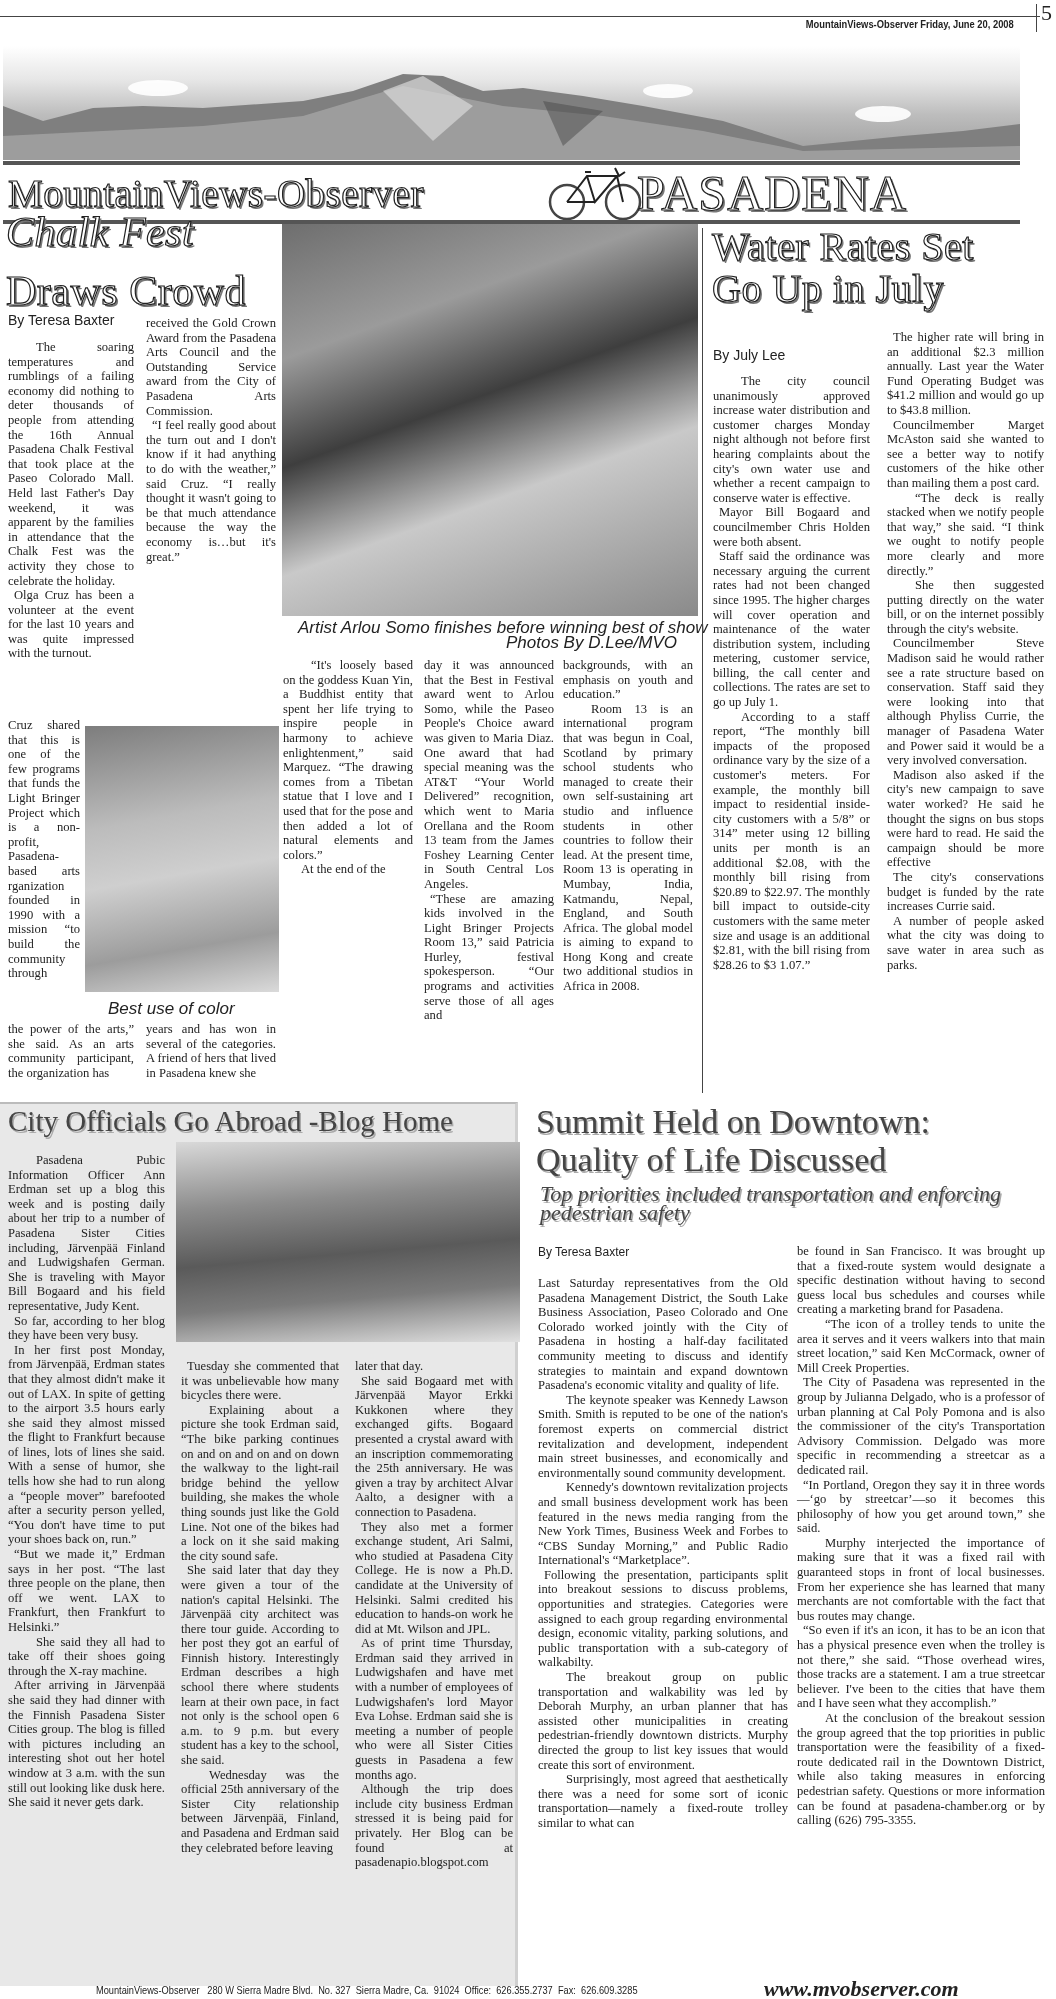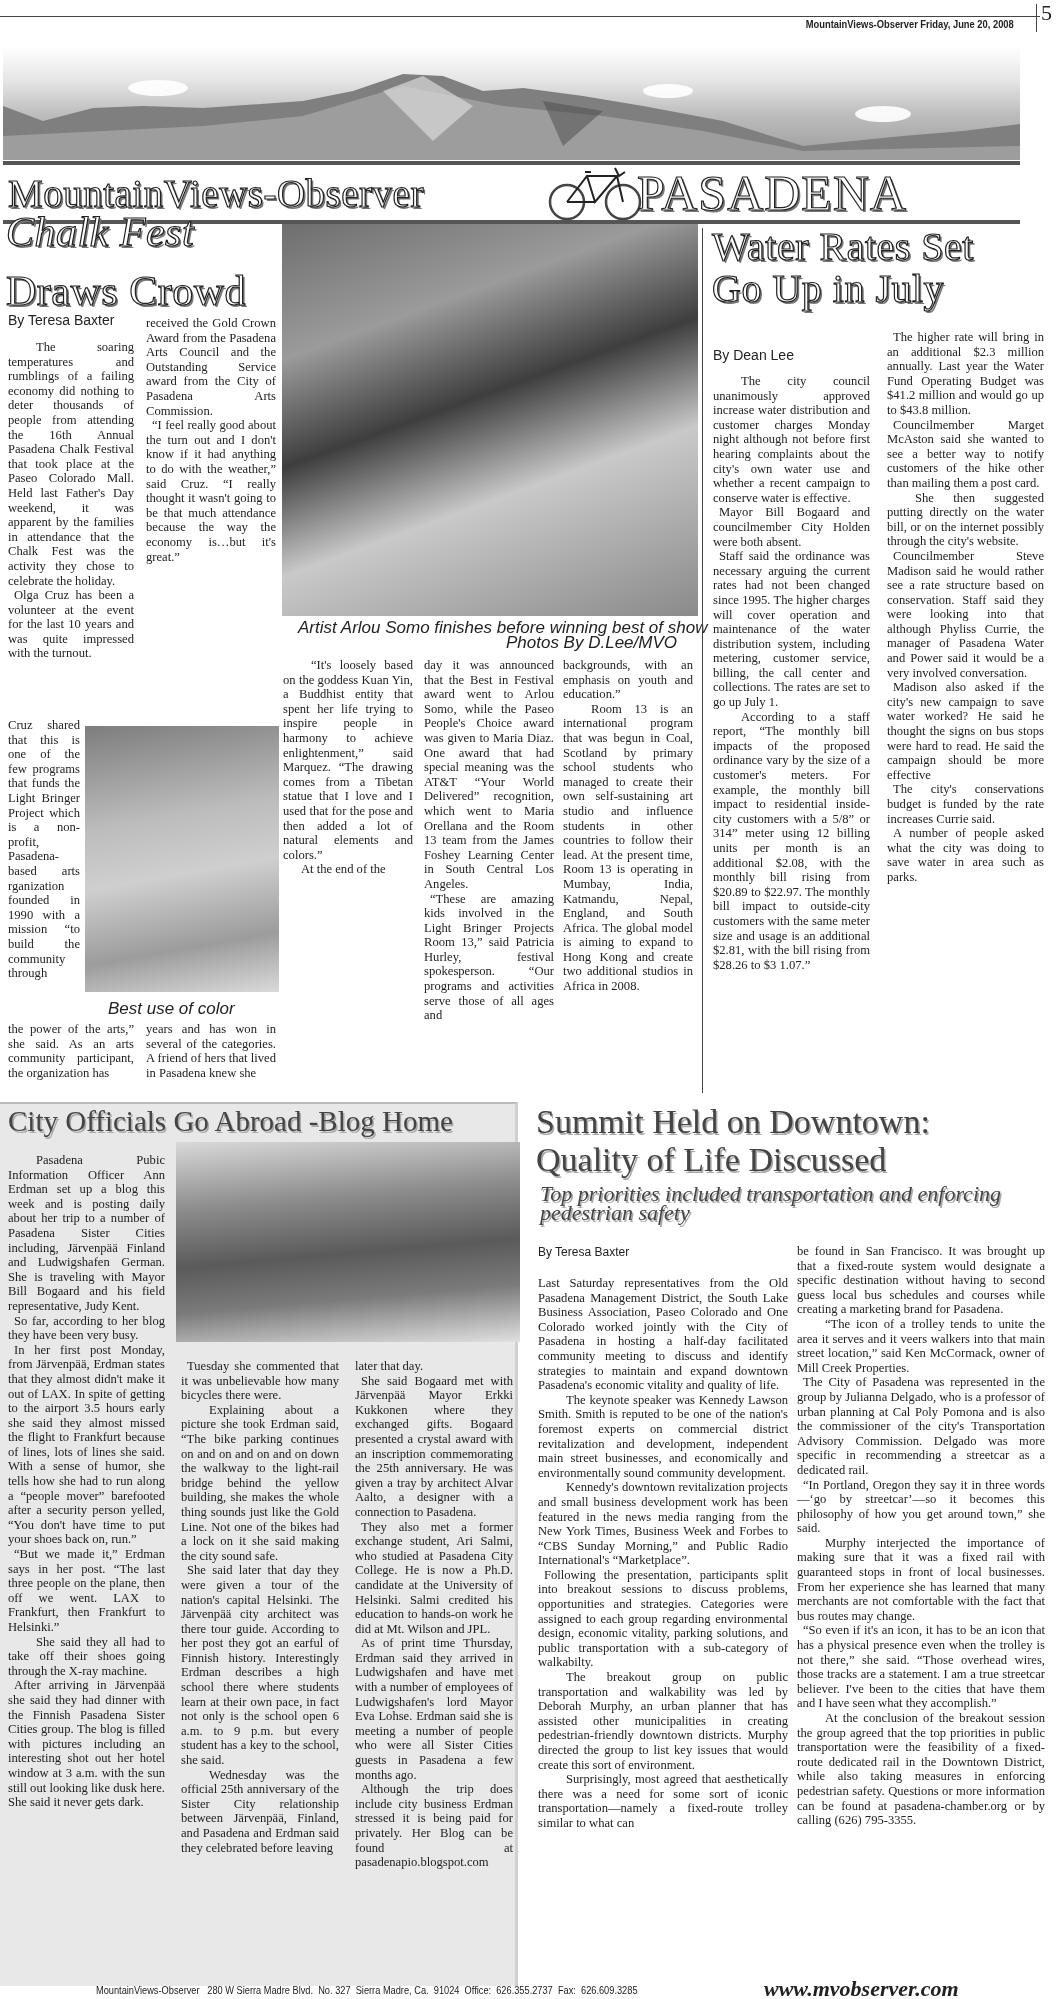--- a/index.html
+++ b/index.html
@@ -87,30 +87,31 @@
   <p>“These are amazing kids involved in the Light Bringer Projects Room 13,” said Patricia Hurley, festival spokesperson. “Our programs and activities serve those of all ages and</p>
 </div>
 <div class="abs body-text" style="left:563px;top:658px;width:130px;">
   <p style="text-indent:0;">backgrounds, with an emphasis on youth and education.”</p>
   <p class="ind">Room 13 is an international program that was begun in Coal, Scotland by primary school students who managed to create their own self-sustaining art studio and influence students in other countries to follow their lead. At the present time, Room 13 is operating in Mumbay, India, Katmandu, Nepal, England, and South Africa. The global model is aiming to expand to Hong Kong and create two additional studios in Africa in 2008.</p>
 </div>
 
 <div class="abs" style="left:702px;top:228px;width:1px;height:865px;background:#444;"></div>
 <div class="abs headline" style="left:712px;top:224px;font-size:40px;line-height:46px;">Water Rates Set</div>
 <div class="abs headline" style="left:712px;top:266px;font-size:40px;line-height:46px;">Go Up in July</div>
-<div class="abs sans" style="left:713px;top:347px;font-size:14px;">By Dean Lee</div>
+<div class="abs sans" style="left:713px;top:347px;font-size:14px;">By July Lee</div>
 <div class="abs body-text" style="left:713px;top:374px;width:157px;">
   <p class="ind">The city council unanimously approved increase water distribution and customer charges Monday night although not before first hearing complaints about the city's own water use and whether a recent campaign to conserve water is effective.</p>
-  <p>Mayor Bill Bogaard and councilmember City Holden were both absent.</p>
+  <p>Mayor Bill Bogaard and councilmember Chris Holden were both absent.</p>
   <p>Staff said the ordinance was necessary arguing the current rates had not been changed since 1995. The higher charges will cover operation and maintenance of the water distribution system, including metering, customer service, billing, the call center and collections. The rates are set to go up July 1.</p>
   <p class="ind">According to a staff report, “The monthly bill impacts of the proposed ordinance vary by the size of a customer's meters. For example, the monthly bill impact to residential inside-city customers with a 5/8” or 314” meter using 12 billing units per month is an additional $2.08, with the monthly bill rising from $20.89 to $22.97. The monthly bill impact to outside-city customers with the same meter size and usage is an additional $2.81, with the bill rising from $28.26 to $3 1.07.”</p>
 </div>
 <div class="abs body-text" style="left:887px;top:330px;width:157px;">
   <p>The higher rate will bring in an additional $2.3 million annually. Last year the Water Fund Operating Budget was $41.2 million and would go up to $43.8 million.</p>
   <p>Councilmember Marget McAston said she wanted to see a better way to notify customers of the hike other than mailing them a post card.</p>
+  <p class="ind">“The deck is really stacked when we notify people that way,” she said. “I think we ought to notify people more clearly and more directly.”</p>
   <p class="ind">She then suggested putting directly on the water bill, or on the internet possibly through the city's website.</p>
   <p>Councilmember Steve Madison said he would rather see a rate structure based on conservation. Staff said they were looking into that although Phyliss Currie, the manager of Pasadena Water and Power said it would be a very involved conversation.</p>
   <p>Madison also asked if the city's new campaign to save water worked? He said he thought the signs on bus stops were hard to read. He said the campaign should be more effective</p>
   <p>The city's conservations budget is funded by the rate increases Currie said.</p>
   <p>A number of people asked what the city was doing to save water in area such as parks.</p>
 </div>
 
 <div class="abs" style="left:0;top:1102px;width:518px;height:884px;background:#e8e8e8;border-top:2px solid #bbb;border-right:3px solid #d0d0d0;"></div>
 <div class="abs hl-dark" style="left:8px;top:1104px;font-size:29px;line-height:34px;">City Officials Go Abroad -Blog Home</div>
 <div class="abs photo" style="left:176px;top:1142px;width:344px;height:200px;background:linear-gradient(175deg,#d9d9d9 0%,#8c8c8c 30%,#5a5a5a 55%,#7b7b7b 75%,#e0e0e0 100%);"></div>

